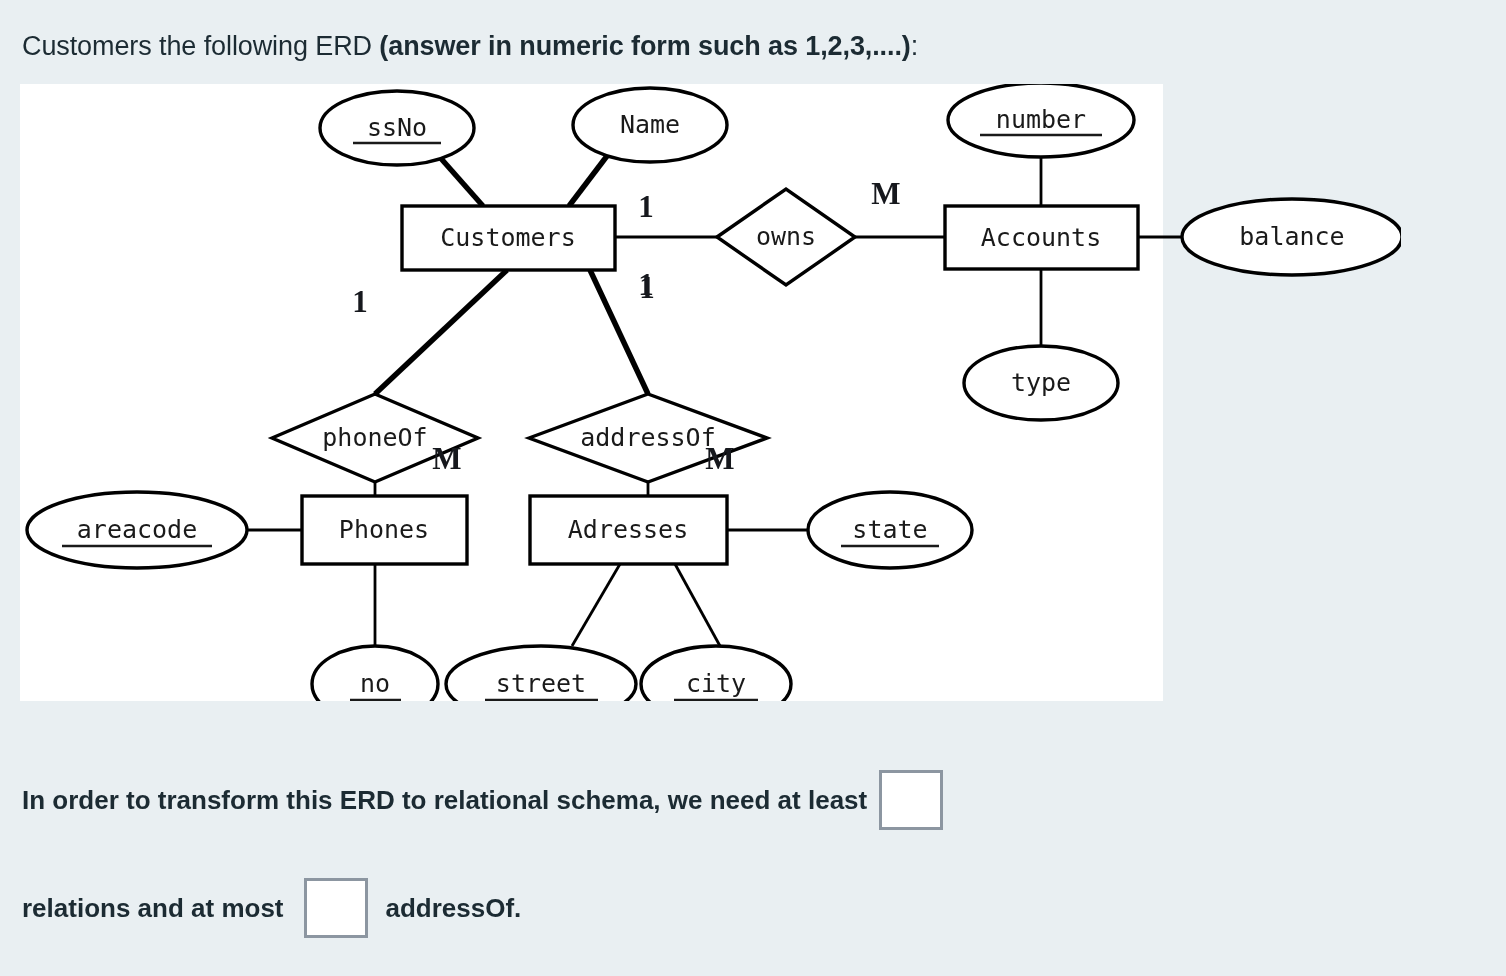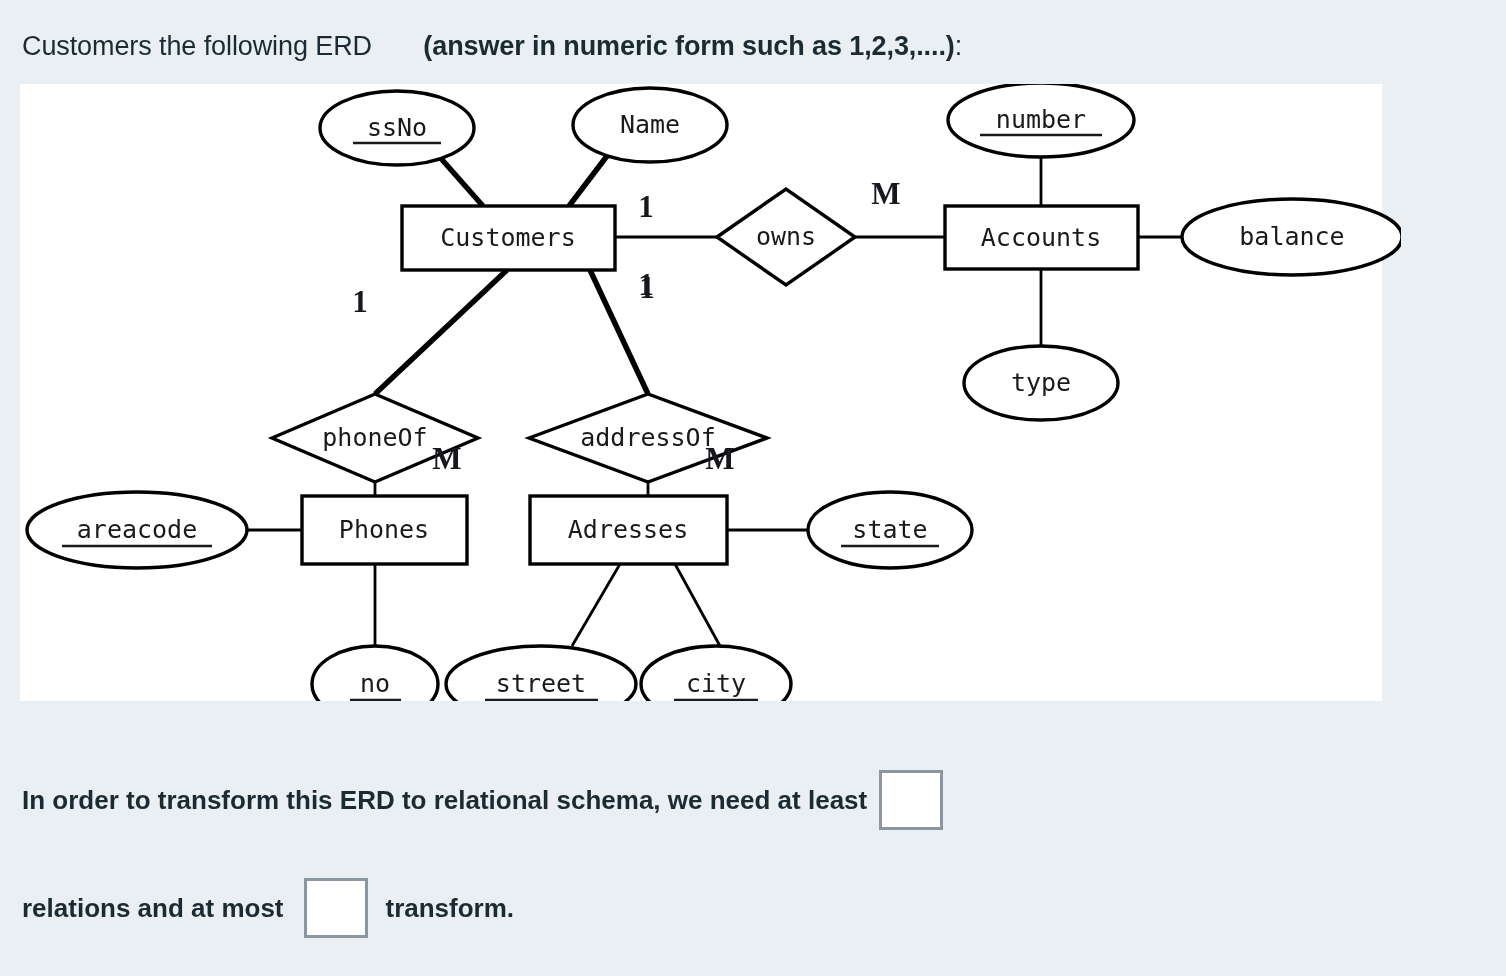--- a/index.html
+++ b/index.html
@@ -20,28 +20,28 @@
   
   .prompt-line {
     position: absolute;
     left: 22px;
     top: 28px;
     font-size: 27px;
     line-height: 36px;
     letter-spacing: -0.1px;
     white-space: nowrap;
   }
-  .prompt-line .bold { font-weight: bold; margin-left: 44px; }
+  .prompt-line .bold { font-weight: bold; }
 
   
   .erd-panel {
     position: absolute;
     left: 20px;
     top: 84px;
-    width: 1362px;
+    width: 1143px;
     height: 617px;
     background: #ffffff;
   }
   .erd-panel svg { display: block; }
 
   
   .shape {
     fill: #ffffff;
     stroke: #000000;
     stroke-width: 3.4;
@@ -253,15 +253,15 @@
 </div>
 
 <div class="answer-block">
   <div class="answer-row first">
     <span class="txt">In order to transform this ERD to relational schema, we need at least</span>
     <input class="blank-box" type="text" value="" style="">
   </div>
   <div class="answer-row second">
     <span class="txt">relations and at most</span>
     <input class="blank-box" type="text" value="" style="">
-    <span class="txt">transform.</span>
+    <span class="txt">addressOf.</span>
   </div>
 </div>
 
 </body></html>

